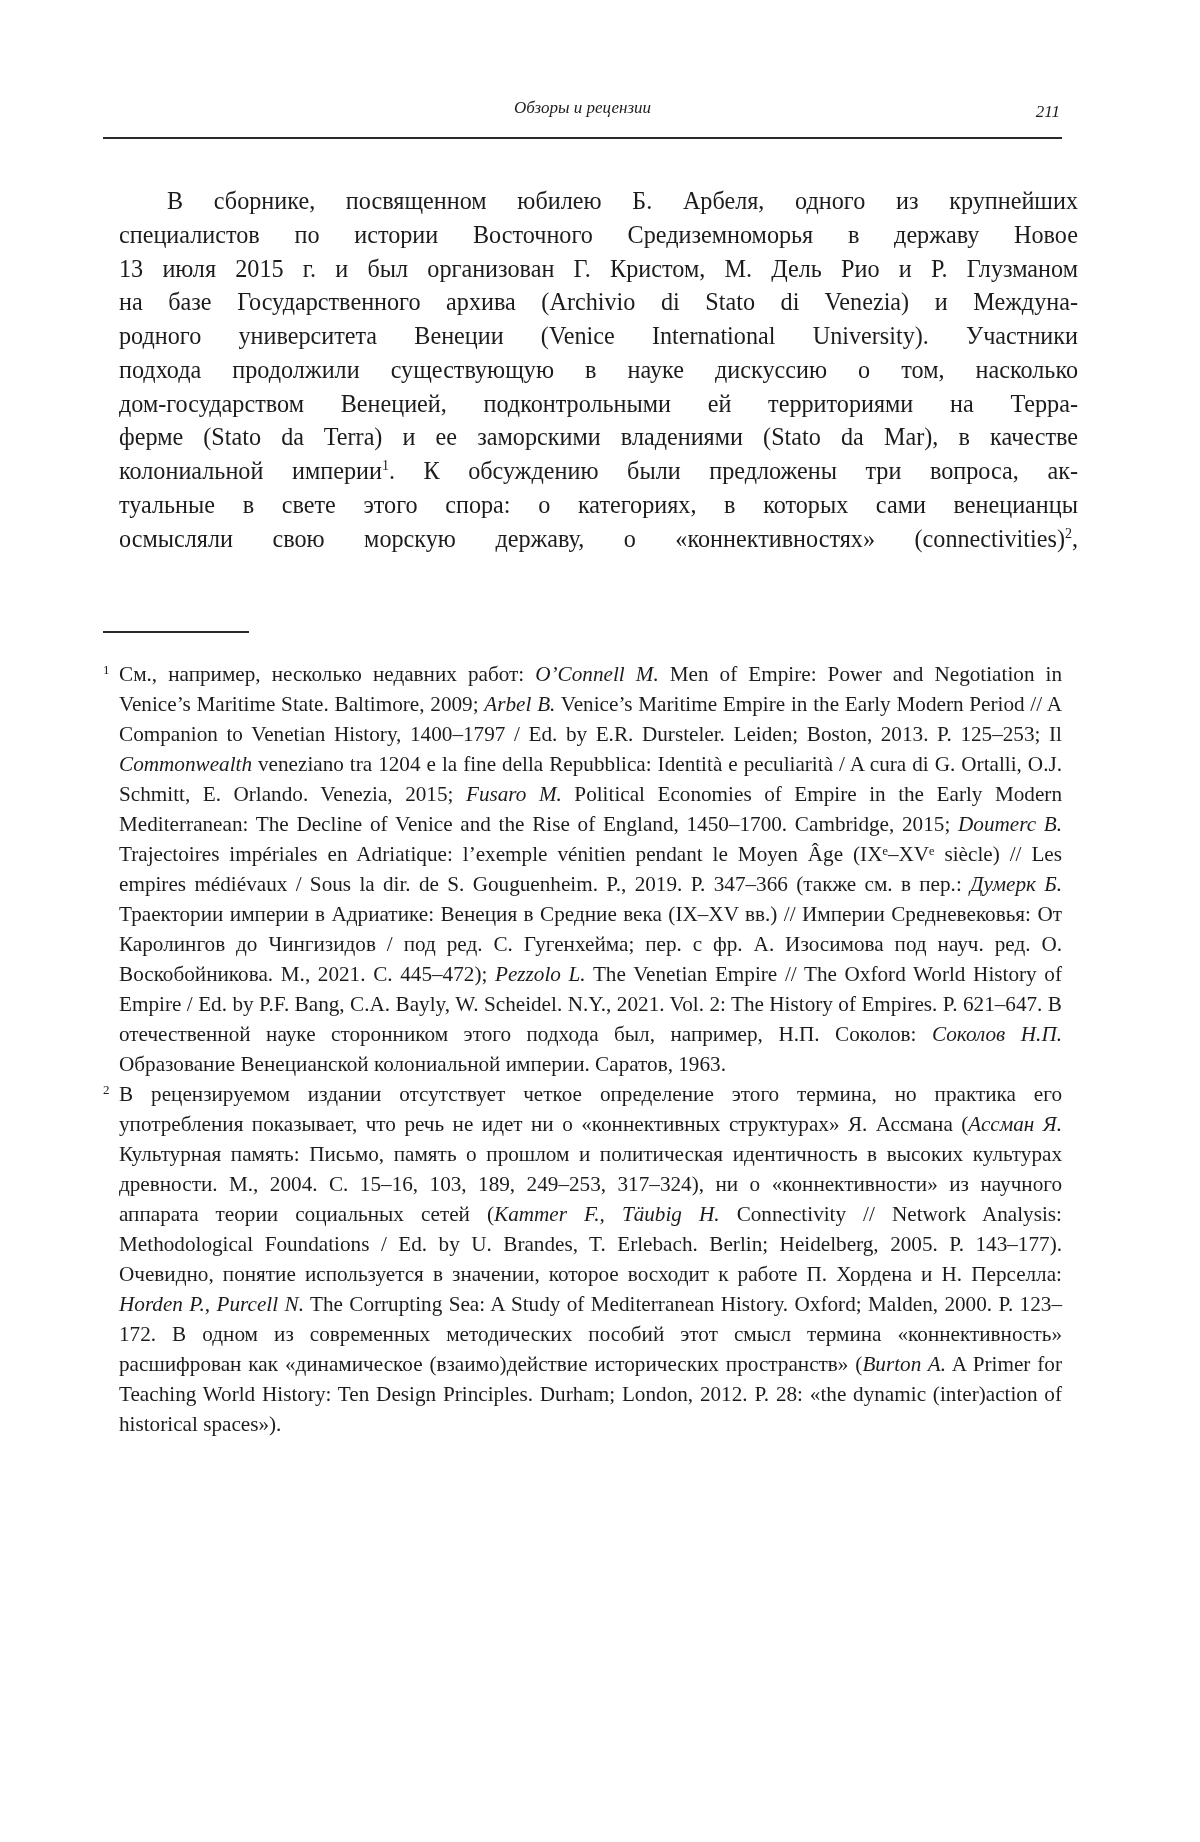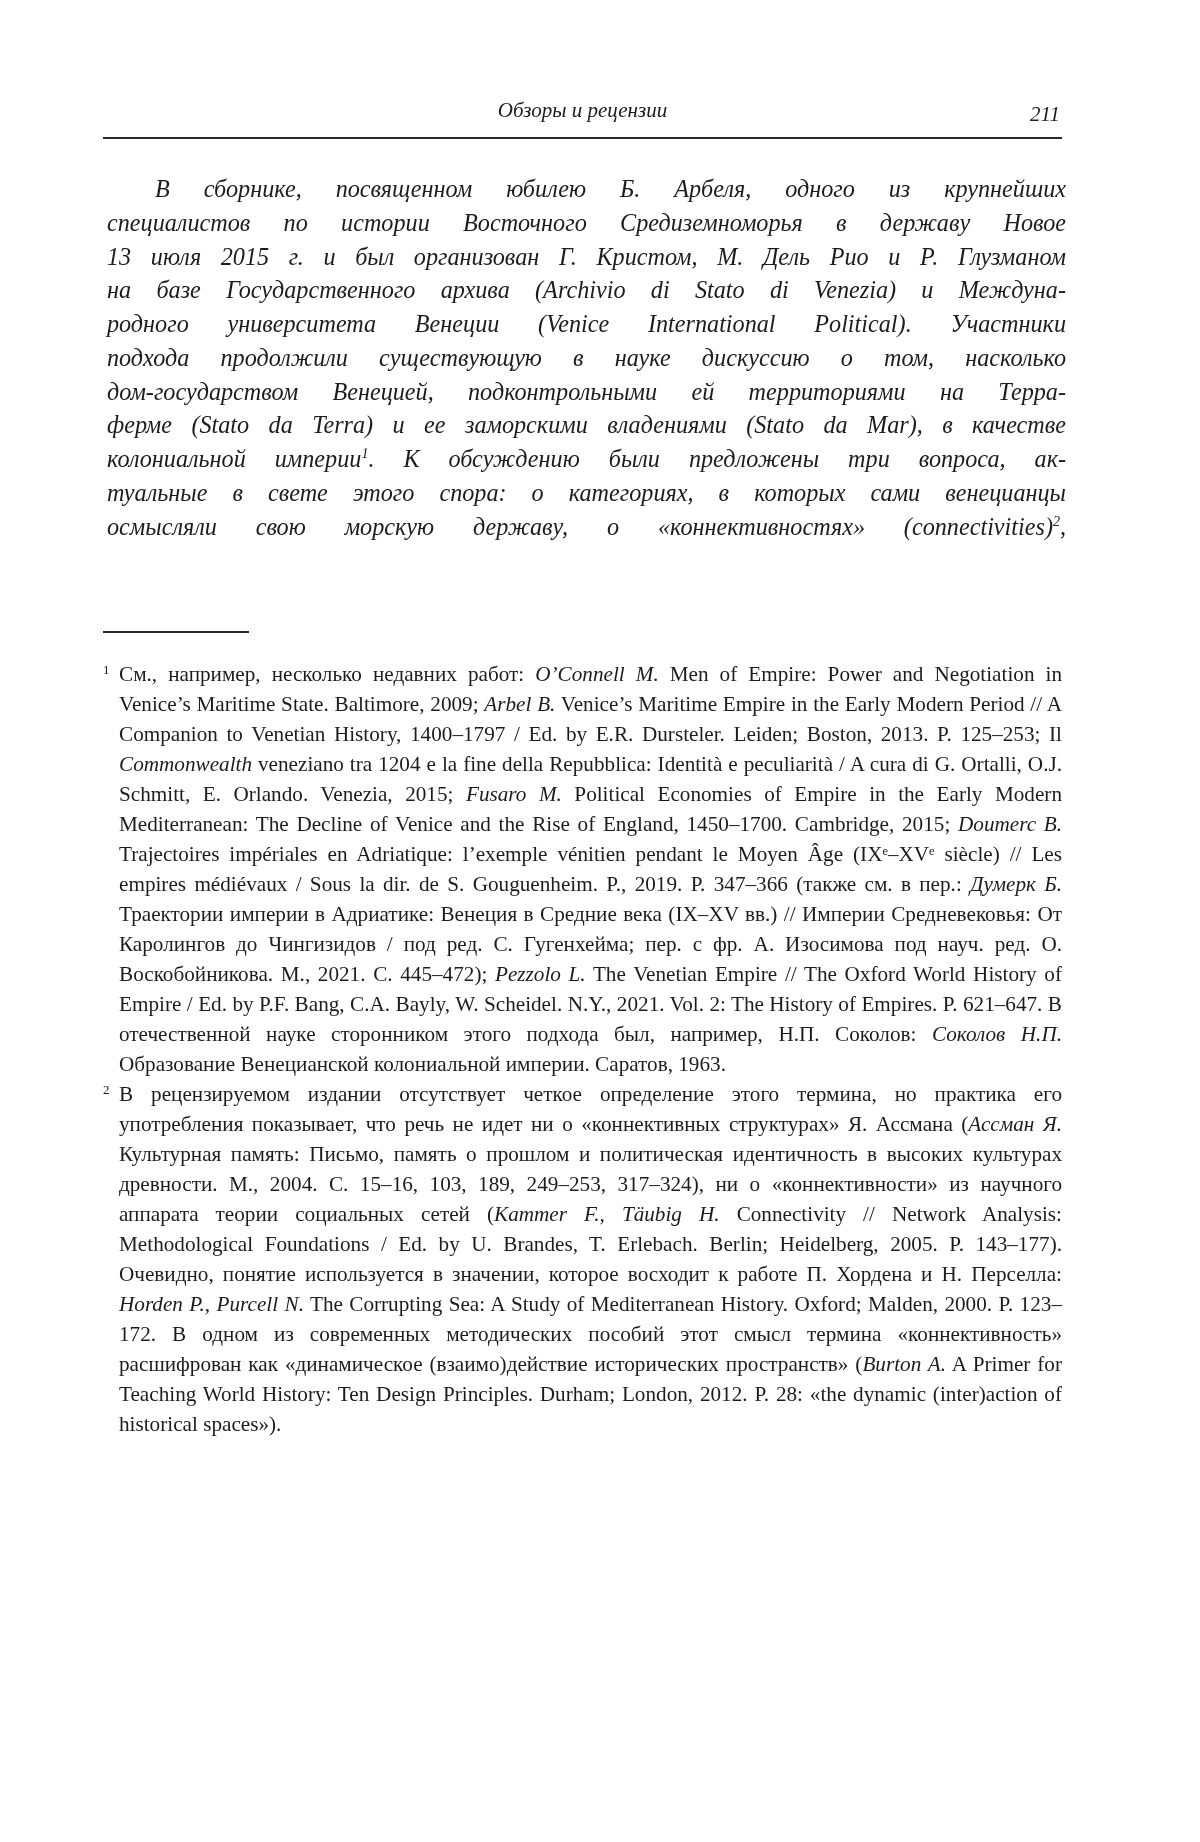--- a/index.html
+++ b/index.html
@@ -1,27 +1,27 @@
 <!DOCTYPE html>
 <html><head>
 <meta charset="utf-8">
 <style>
   html, body { margin: 0; padding: 0; background: #ffffff; }
   body { width: 1200px; height: 1842px; position: relative; overflow: hidden;
          font-family: "Liberation Serif", "DejaVu Serif", serif; color: #1c1c1c; }
   .page { position: absolute; left: 103px; top: 0; width: 959px; }
   .running-head { position: absolute; top: 98px; left: 0; width: 959px; height: 34px;
-                  font-style: italic; font-size: 21px; }
+                  font-style: italic; font-size: 17px; }
   .running-head .title { position: absolute; left: 0; right: 0; text-align: center; top: 0; }
   .running-head .folio { position: absolute; right: 2px; top: 4px; }
   .head-rule { position: absolute; top: 137px; left: 0; width: 959px; height: 0;
                border-top: 2px solid #2a2a2a; }
   .body-text { position: absolute; top: 168px; left: 0; width: 959px;
                font-size: 24.2px; line-height: 33.75px; text-align: justify;
-               text-indent: 48px; hyphens: manual; margin: 4px; word-spacing: 0.5px; font-style: italic; }
+               text-indent: 48px; hyphens: manual; margin: 16px; word-spacing: 0.5px; }
   .fn-rule { position: absolute; top: 631px; left: 0; width: 146px; height: 0;
              border-top: 2px solid #2a2a2a; }
   .footnotes { position: absolute; top: 659px; left: 0; width: 959px; }
   .footnote { position: relative; padding-left: 16px; font-size: 21.2px; line-height: 30px;
               text-align: justify; margin: 0; }
   .footnote .fn-num { position: absolute; left: 0; top: -4px; font-size: 13px; }
   sup { font-size: 14px; line-height: 0; vertical-align: 9px; }
   i { }
   .line { display: block; text-align: justify; text-align-last: justify; white-space: nowrap; }
 </style>
@@ -34,21 +34,21 @@
     <span class="title">Обзоры и рецензии</span>
     <span class="folio">211</span>
   </div>
   <div class="head-rule"></div>
 
   <div class="body-text" style="text-indent:0">
     <span class="line" style="padding-left:48px"><span>В сборнике, посвященном юбилею Б. Арбеля, одного из крупнейших</span></span>
     <span class="line">специалистов по истории Восточного Средиземноморья в державу Новое</span>
     <span class="line">13 июля 2015 г. и был организован Г. Кристом, М. Дель Рио и Р. Глузманом</span>
     <span class="line">на базе Государственного архива (Archivio di Stato di Venezia) и Междуна-</span>
-    <span class="line">родного университета Венеции (Venice International Political). Участники</span>
+    <span class="line">родного университета Венеции (Venice International University). Участники</span>
     <span class="line">подхода продолжили существующую в науке дискуссию о том, насколько</span>
     <span class="line">дом-государством Венецией, подконтрольными ей территориями на Терра-</span>
     <span class="line">ферме (Stato da Terra) и ее заморскими владениями (Stato da Mar), в качестве</span>
     <span class="line"><span>колониальной империи</span><sup>1</sup><span>. К обсуждению были предложены три вопроса, ак-</span></span>
     <span class="line">туальные в свете этого спора: о категориях, в которых сами венецианцы</span>
     <span class="line"><span>осмысляли свою морскую державу, о «коннективностях» (connectivities)</span><sup>2</sup><span>,</span></span>
   </div>
 
   <div class="fn-rule"></div>
 

